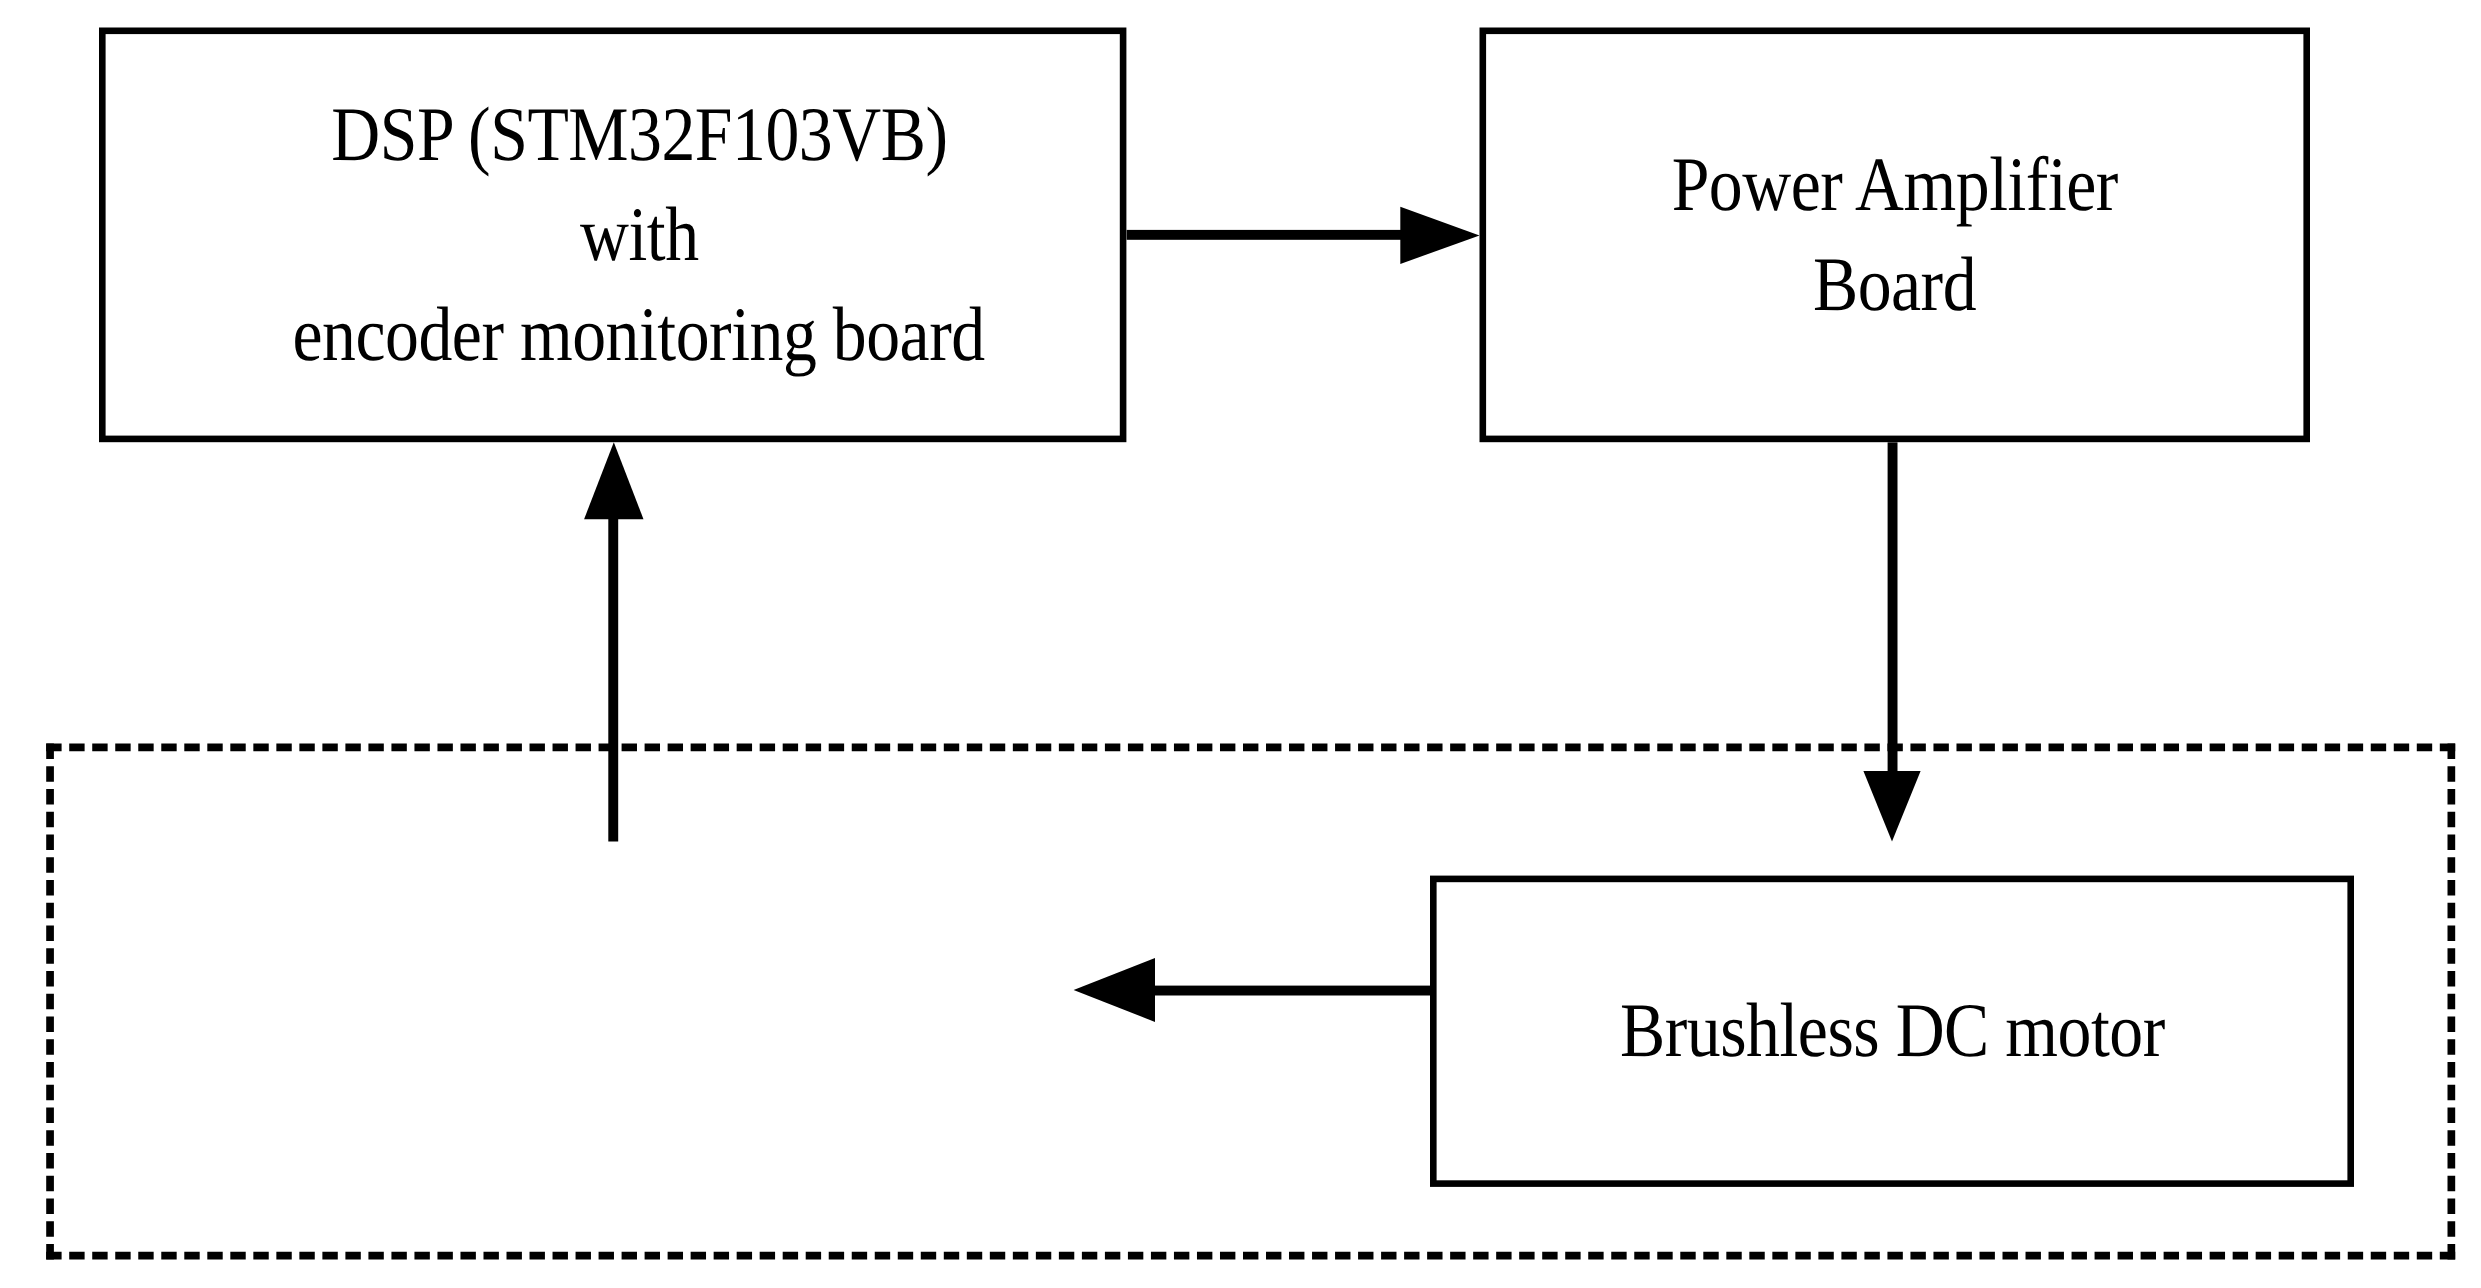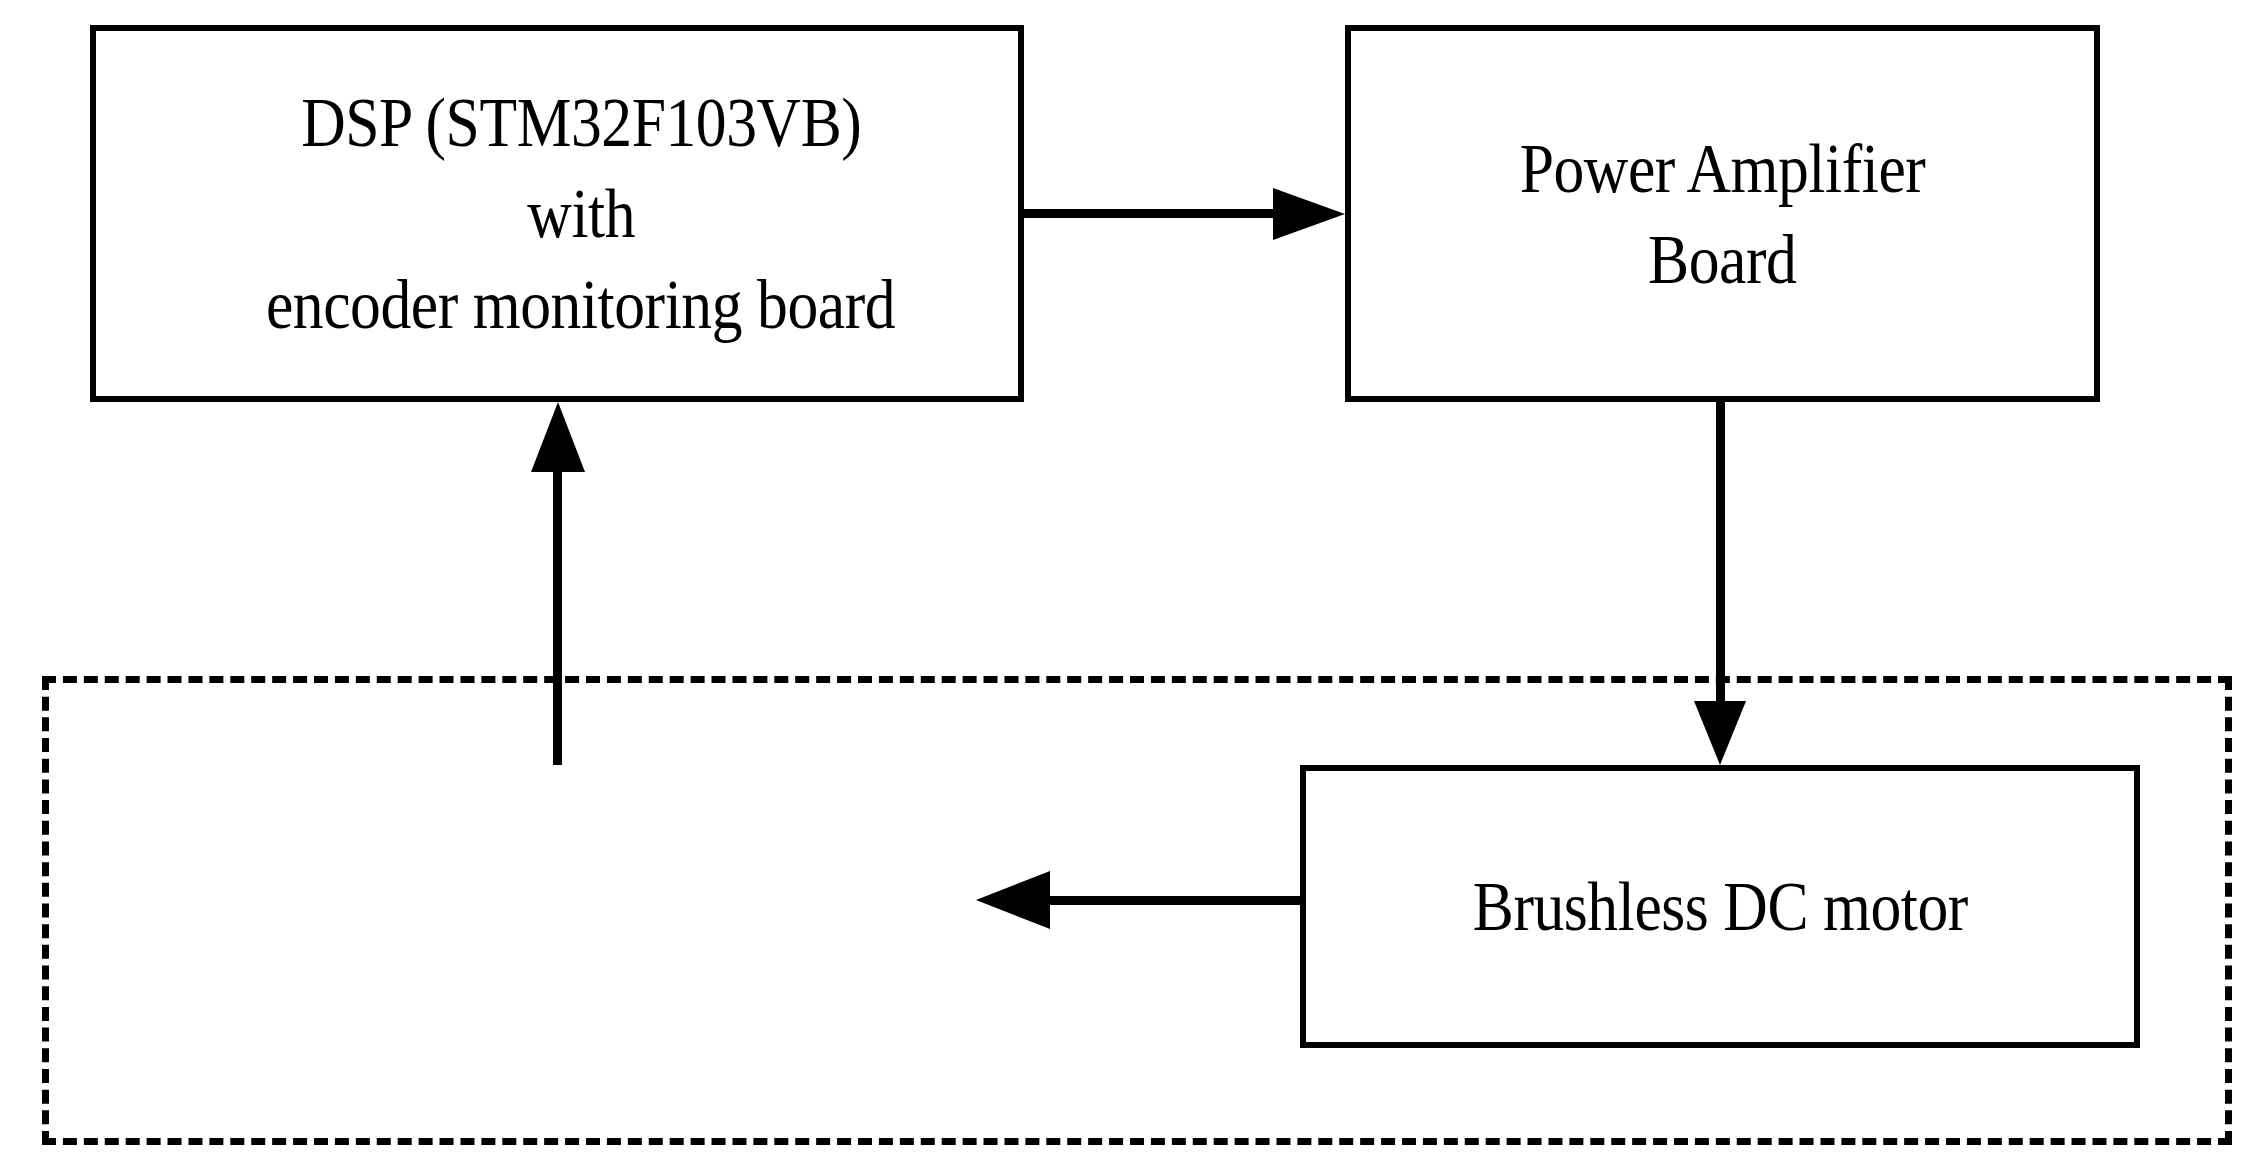--- a/index.html
+++ b/index.html
@@ -88,21 +88,21 @@
     border-left: 26px solid transparent;
     border-right: 26px solid transparent;
     border-top: 64px solid #000000;
   }
 
   
   #dsp-block          { left: 90px;   top: 25px;   width: 934px;  height: 377px; padding-left: 48px; }
   #power-amp-block    { left: 1345px; top: 25px;   width: 755px;  height: 377px; }
   #plant-enclosure    { left: 42px;   top: 676px;  width: 2190px; height: 469px; }
   #encoder-block      { left: 133px;  top: 765px;  width: 845px;  height: 287px; }
-  #motor-block        { left: 1300px; top: 765px;  width: 840px;  height: 283px; }
+  #motor-block        { left: 1300px; top: 796px;  width: 840px;  height: 283px; }
 
   
   #conn-dsp-pa-line   { left: 1024px; top: 209px;  width: 250px; }
   #conn-dsp-pa-head   { left: 1273px; top: 188px; }
 
   
   #conn-pa-motor-line { left: 1716px; top: 402px;  height: 306px; }
   #conn-pa-motor-head { left: 1694px; top: 701px; }
 
   

